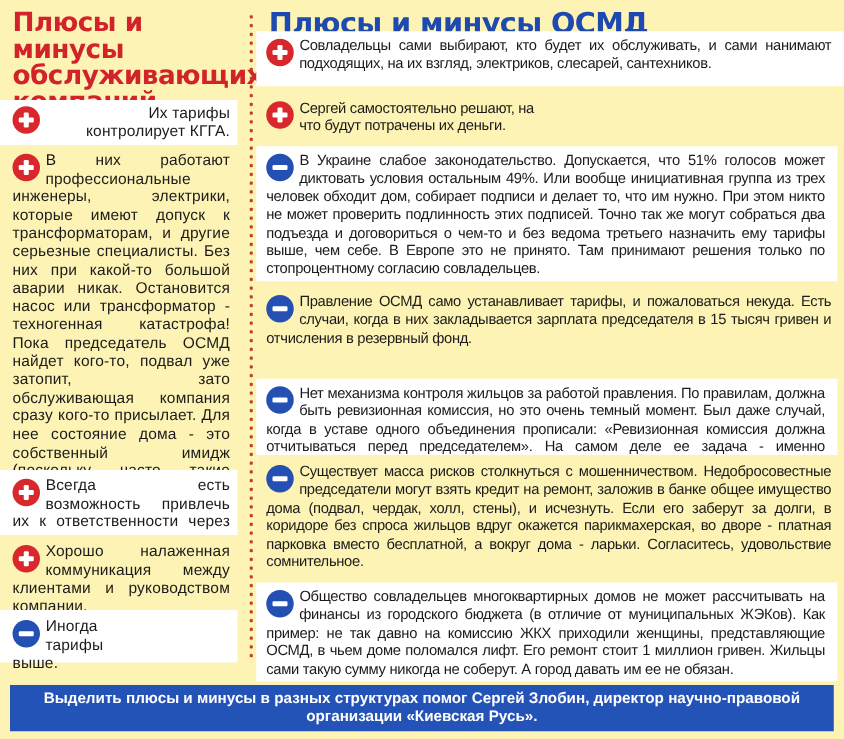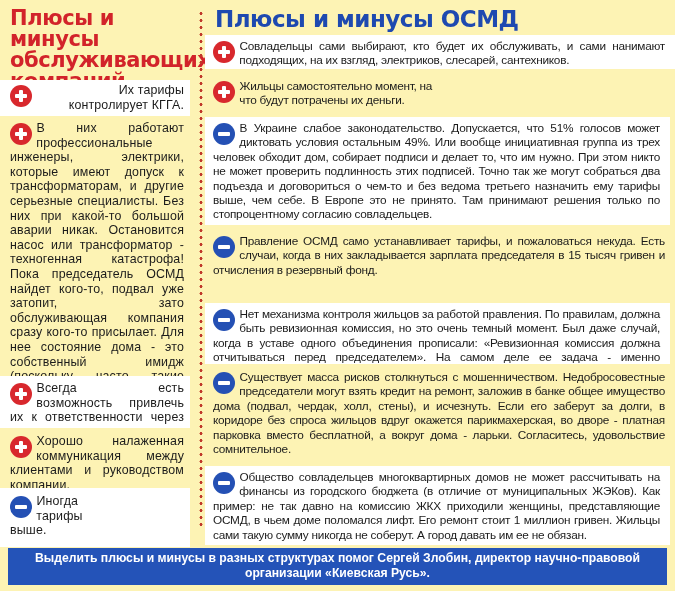--- a/index.html
+++ b/index.html
@@ -93,41 +93,41 @@
     <div class="block white" style="top:376px;width:190px;height:52px;padding:5px 6px 0 10px;">
       <span class="icon plus"></span>
       <p class="item-text">Всегда есть возможность привлечь их к ответственности через прокуратуру.</p>
     </div>
 
     <div class="block yellow" style="top:428px;width:190px;height:56px;padding:6px 6px 0 10px;">
       <span class="icon plus"></span>
       <p class="item-text">Хорошо налаженная коммуникация между клиентами и руководством компании.</p>
     </div>
 
-    <div class="block white" style="top:488px;width:190px;height:59px;padding:6px 70px 0 10px;">
+    <div class="block white" style="top:488px;width:190px;height:42px;padding:6px 70px 0 10px;">
       <span class="icon minus"></span>
       <p class="item-text" style="text-align:left;">Иногда тарифы выше.</p>
     </div>
   </div>
 
   <div class="divider"></div>
 
   <div class="col-right">
     <div class="block yellow" style="top:0;width:470px;height:35px;">
       <h2 class="heading-right">Плюсы и минусы ОСМД</h2>
     </div>
 
-    <div class="block white" style="top:35px;width:470px;height:34px;padding:4px 10px 0 8px;">
+    <div class="block white" style="top:25px;width:470px;height:44px;padding:4px 10px 0 8px;">
       <span class="icon plus"></span>
       <p class="item-text">Совладельцы сами выбирают, кто будет их обслуживать, и сами нанимают подходящих, на их взгляд, электриков, слесарей, сантехников.</p>
     </div>
 
     <div class="block yellow" style="top:73px;width:470px;height:40px;padding:6px 230px 0 8px;">
       <span class="icon plus"></span>
-      <p class="item-text" style="text-align:left;">Жильцы самостоятельно момент, на что будут потрачены их деньги.</p>
+      <p class="item-text" style="text-align:left;">Сергей самостоятельно решают, на что будут потрачены их деньги.</p>
     </div>
 
     <div class="block white" style="top:117px;width:465px;height:108px;padding:4px 10px 0 8px;">
       <span class="icon minus"></span>
       <p class="item-text">В Украине слабое законодательство. Допускается, что 51% голосов может диктовать условия остальным 49%. Или вообще инициативная группа из трех человек обходит дом, собирает подписи и делает то, что им нужно. При этом никто не может проверить подлинность этих подписей. Точно так же могут собраться два подъезда и договориться о чем-то и без ведома третьего назначить ему тарифы выше, чем себе. В Европе это не принято. Там принимают решения только по стопроцентному согласию совладельцев.</p>
     </div>
 
     <div class="block yellow" style="top:228px;width:470px;height:52px;padding:6px 10px 0 8px;">
       <span class="icon minus"></span>
       <p class="item-text">Правление ОСМД само устанавливает тарифы, и пожаловаться некуда. Есть случаи, когда в них закладывается зарплата председателя в 15 тысяч гривен и отчисления в резервный фонд.</p>

